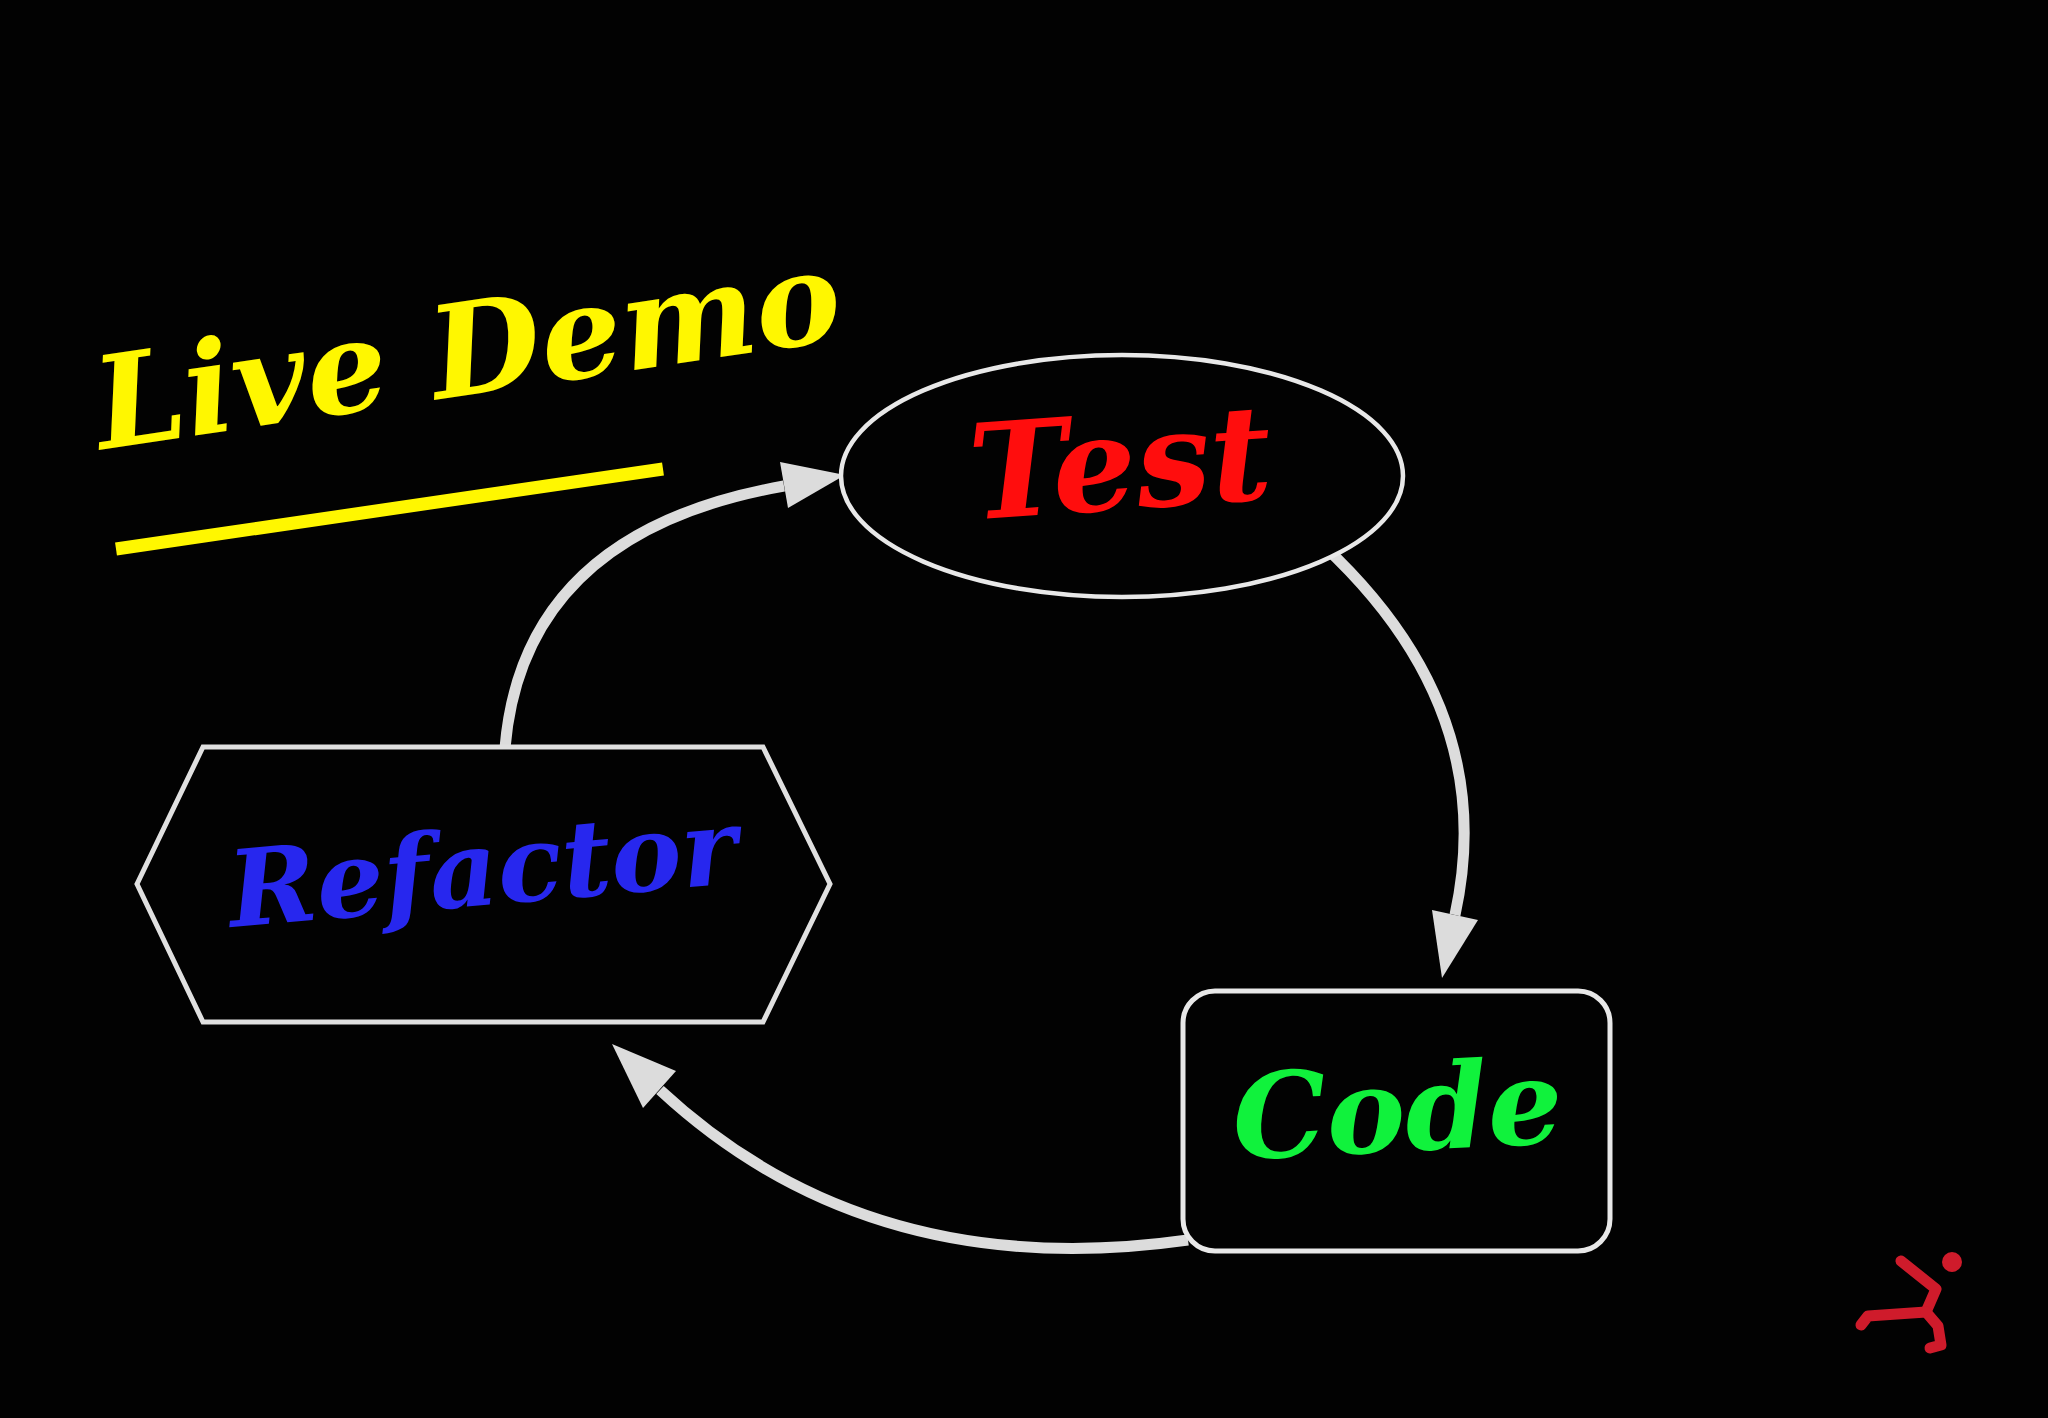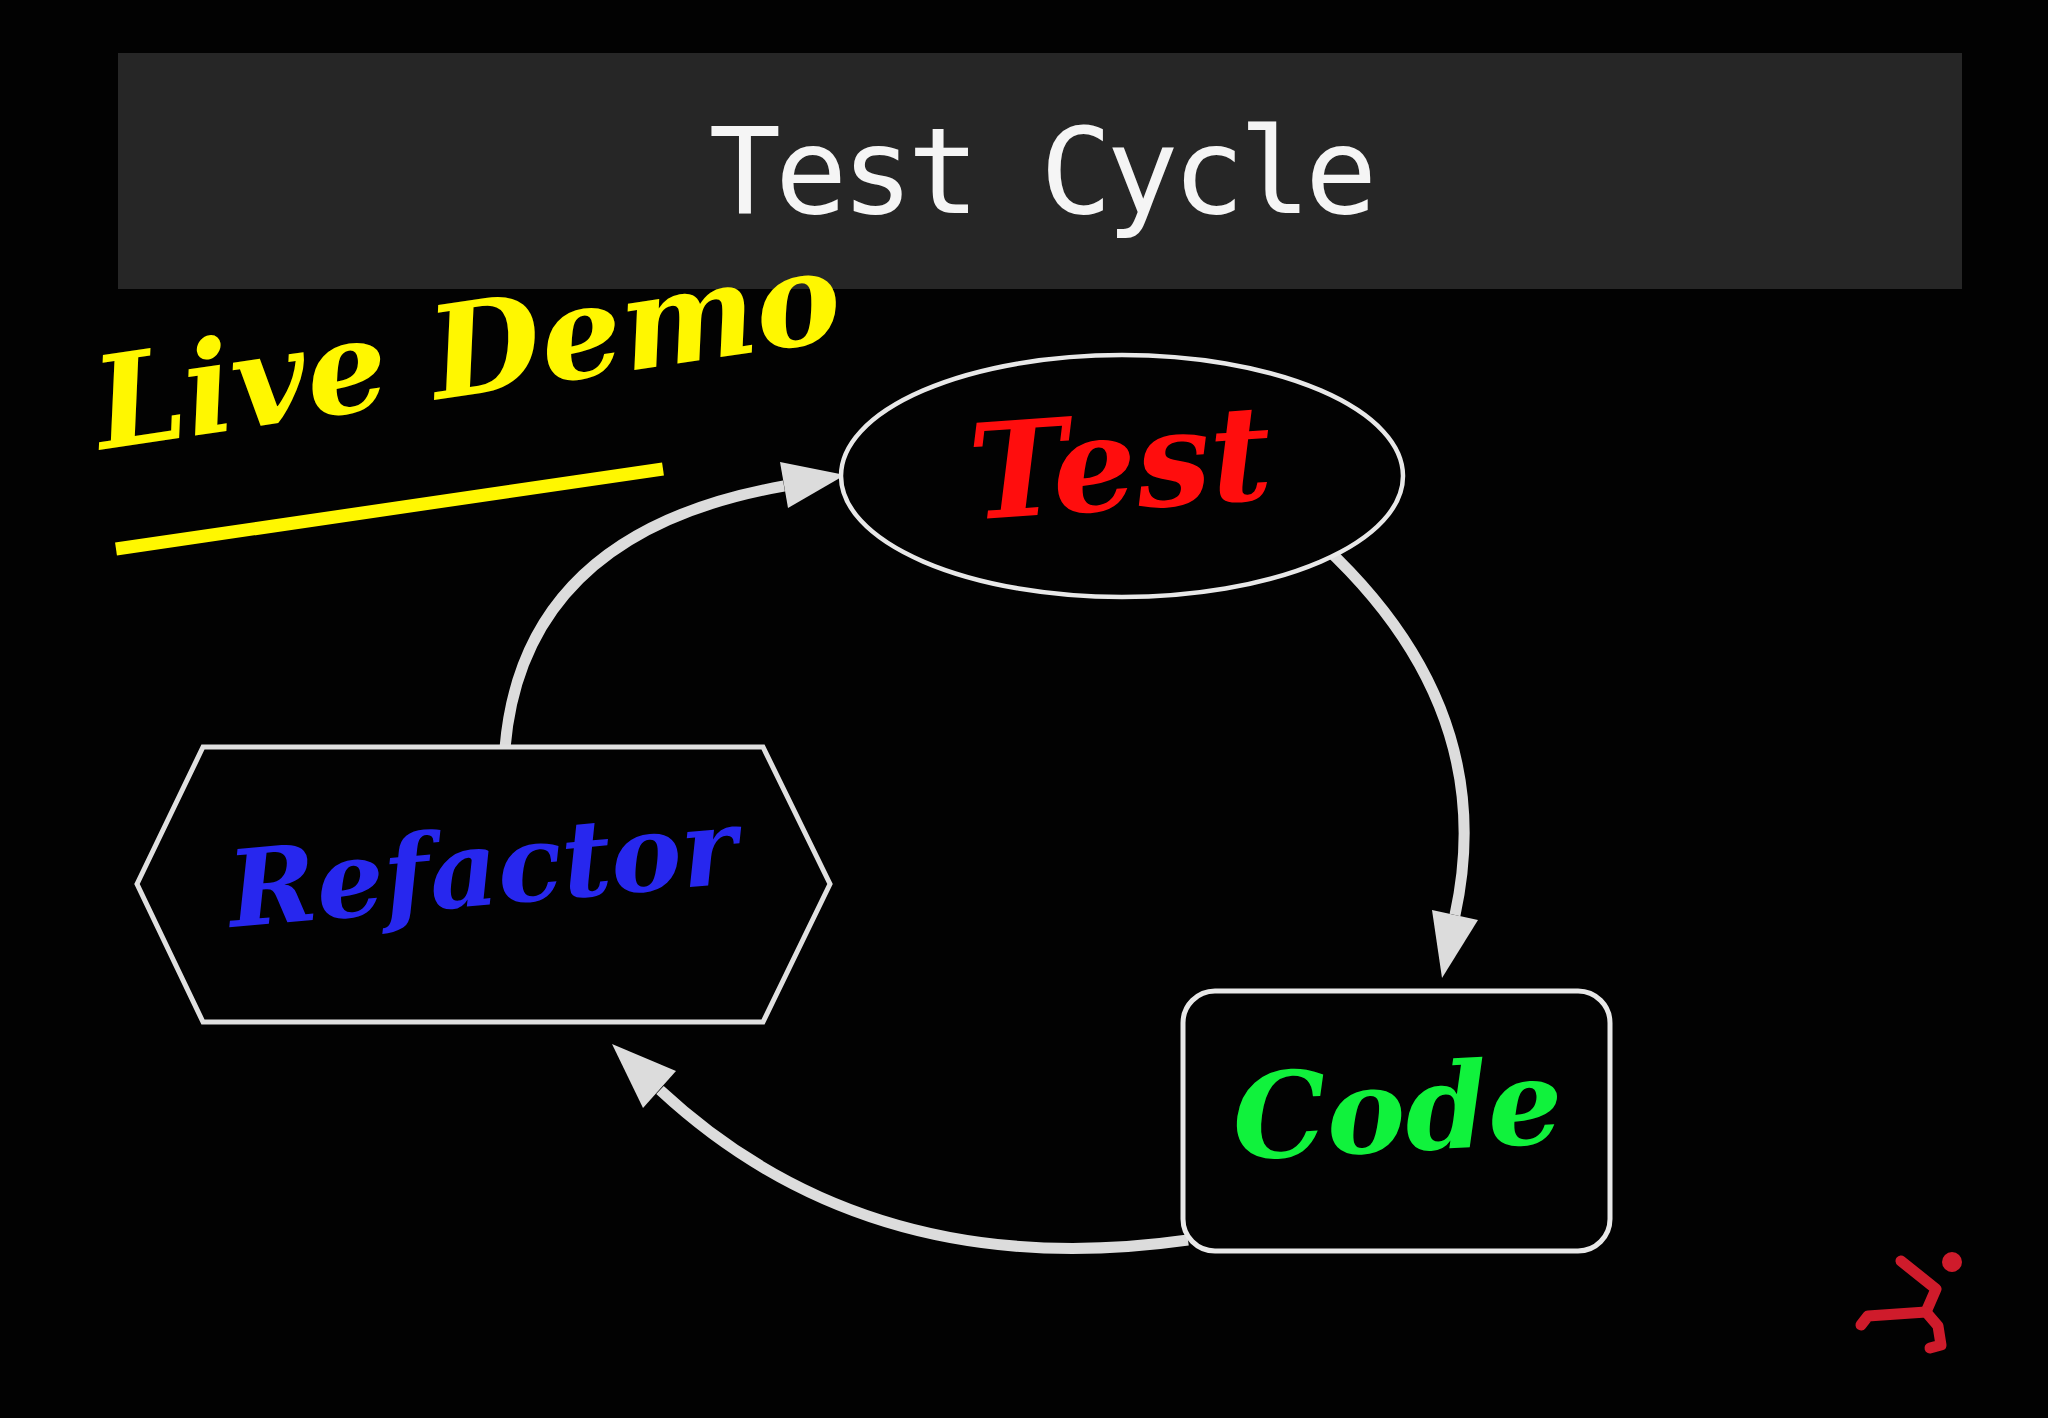--- a/index.html
+++ b/index.html
@@ -99,23 +99,20 @@
     <rect x="1183" y="991" width="427" height="260" rx="32" fill="#020202" stroke="#e8e8e8" stroke-width="5"></rect>
 
     <g stroke="#cf1b2b" stroke-width="11" stroke-linecap="round" stroke-linejoin="round" fill="none">
       <circle cx="1952" cy="1262" r="10" fill="#cf1b2b" stroke="none"></circle>
       <path d="M 1901 1261 L 1936 1289 L 1926 1312"></path>
       <path d="M 1926 1312 L 1868 1316 L 1861 1325"></path>
       <path d="M 1926 1312 L 1938 1326 L 1941 1345 L 1930 1348"></path>
     </g>
   </svg>
 
-  <div class="title-bar">
-    <div class="title-text">Test Cycle</div>
-  </div>
 
   <div class="live-demo script">Live Demo</div>
 
   <div class="node-label label-test script">Test</div>
 
   <div class="node-label label-refactor script">Refactor</div>
 
   <div class="node-label label-code script">Code</div>
 
 </div>

